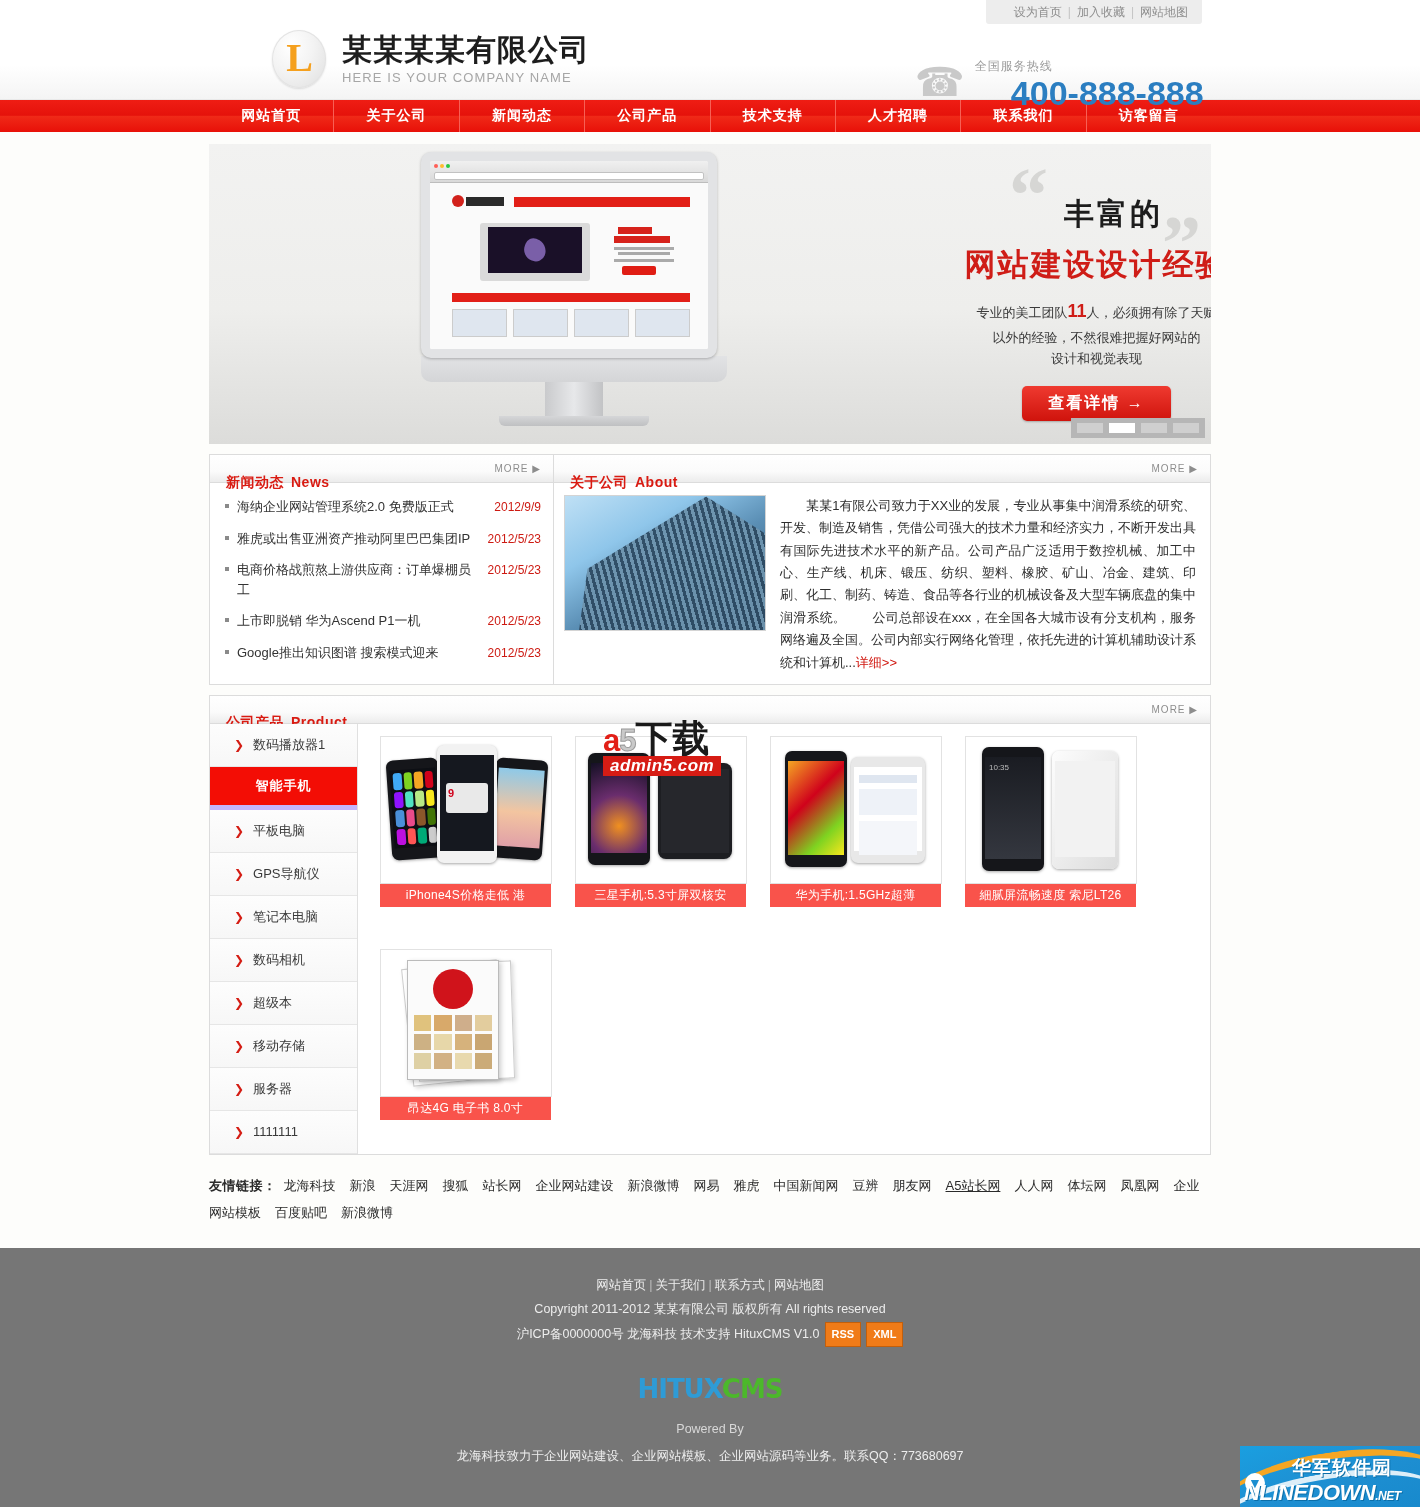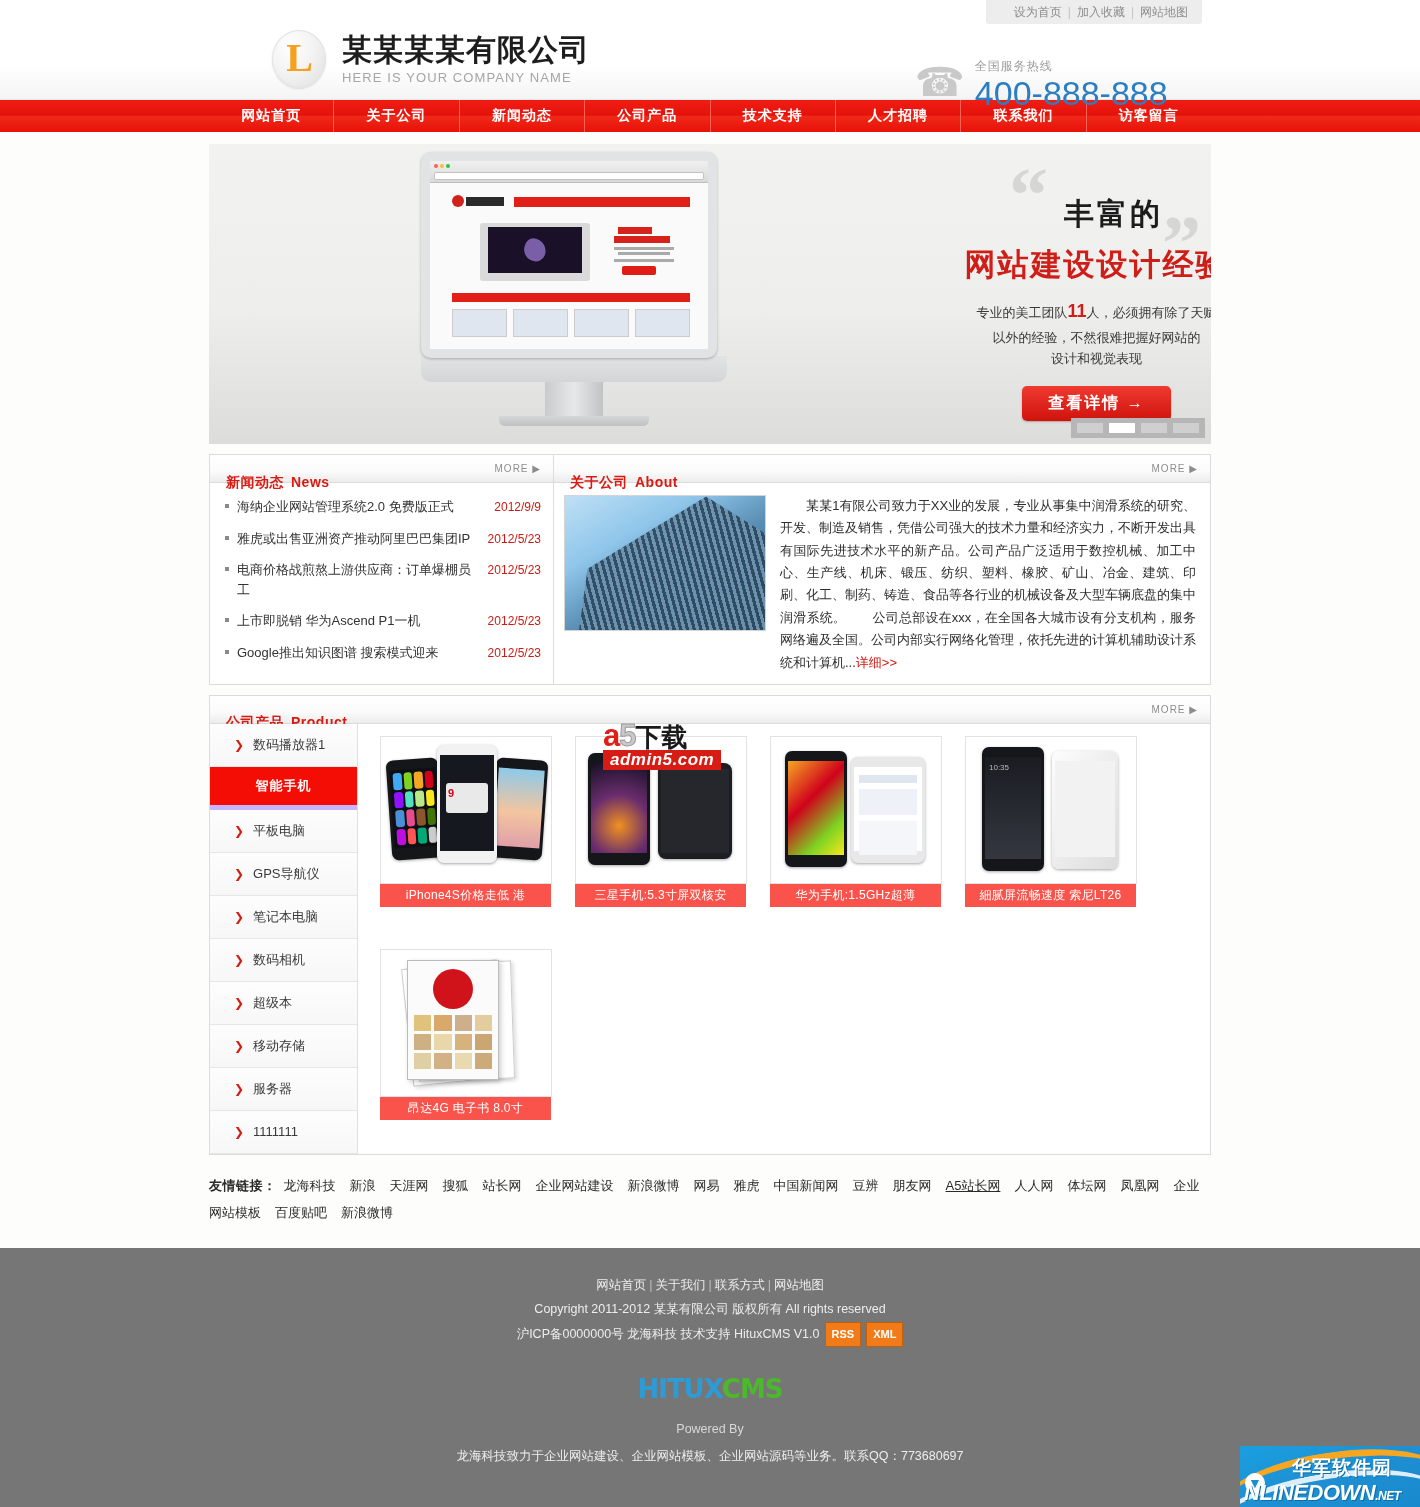--- a/index.html
+++ b/index.html
@@ -89,24 +89,25 @@
     font-size: 40px;
     color: #c9c9c9;
     line-height: 1;
     margin-top: 4px;
     transform: scaleX(-1);
   }
   .hotline .hl-label { font-size: 12px; color: #9a9a9a; letter-spacing: 1px; }
   .hotline .hl-num {
     font-size: 34px;
     color: #2b7ec1;
-    font-weight: normal;
+    font-weight: bold;
     letter-spacing: 0px;
     line-height: 1.05;
     margin-top: 1px;
+    margin-left: 36px;
   }
 
   
   .nav {
     height: 32px;
     background: linear-gradient(to bottom, #ef1d14 0%, #e5120b 48%, #f02a18 50%, #e81008 100%);
     display: flex;
     align-items: stretch;
     justify-content: center;
   }
@@ -284,21 +285,21 @@
   .phone .sc { position: absolute; left: 3px; right: 3px; top: 10px; bottom: 12px; background: #0d0f14;}
   .phone.white { background: #f2f2f2; }
   .phone.white .sc { background: #111; }
   .grid-icons { position:absolute; inset:0; display:grid; grid-template-columns: repeat(4,1fr); gap:2px; padding:3px;}
   .grid-icons i { display:block; border-radius:3px;}
 
   .a5mark { position: absolute; left: 245px; top: -4px; z-index: 5; width: 152px; height: 52px;}
   .a5mark .a5top { font-size: 31px; font-weight: bold; line-height: 1; letter-spacing: -1px;}
   .a5mark .a5a { color: #e21f17; }
   .a5mark .a5num { color: #c9c9c9; -webkit-text-stroke: 1px #9a9a9a;}
-  .a5mark .a5cn { color: #1a1a1a; font-size: 26px; letter-spacing: 0px;}
+  .a5mark .a5cn { color: #1a1a1a; font-size: 37px; letter-spacing: 0px;}
   .a5mark .a5dom {
     margin-top: -2px; background: #d61c14; color: #fff; font-weight: bold;
     font-size: 17px; display: inline-block; padding: 0 7px; letter-spacing: .5px; font-style: italic;
   }
 
   
   .flinks {
     width: 1002px; margin: 18px auto 0; font-size: 13px; color: #2b2b2b;
     line-height: 2.05;
   }

